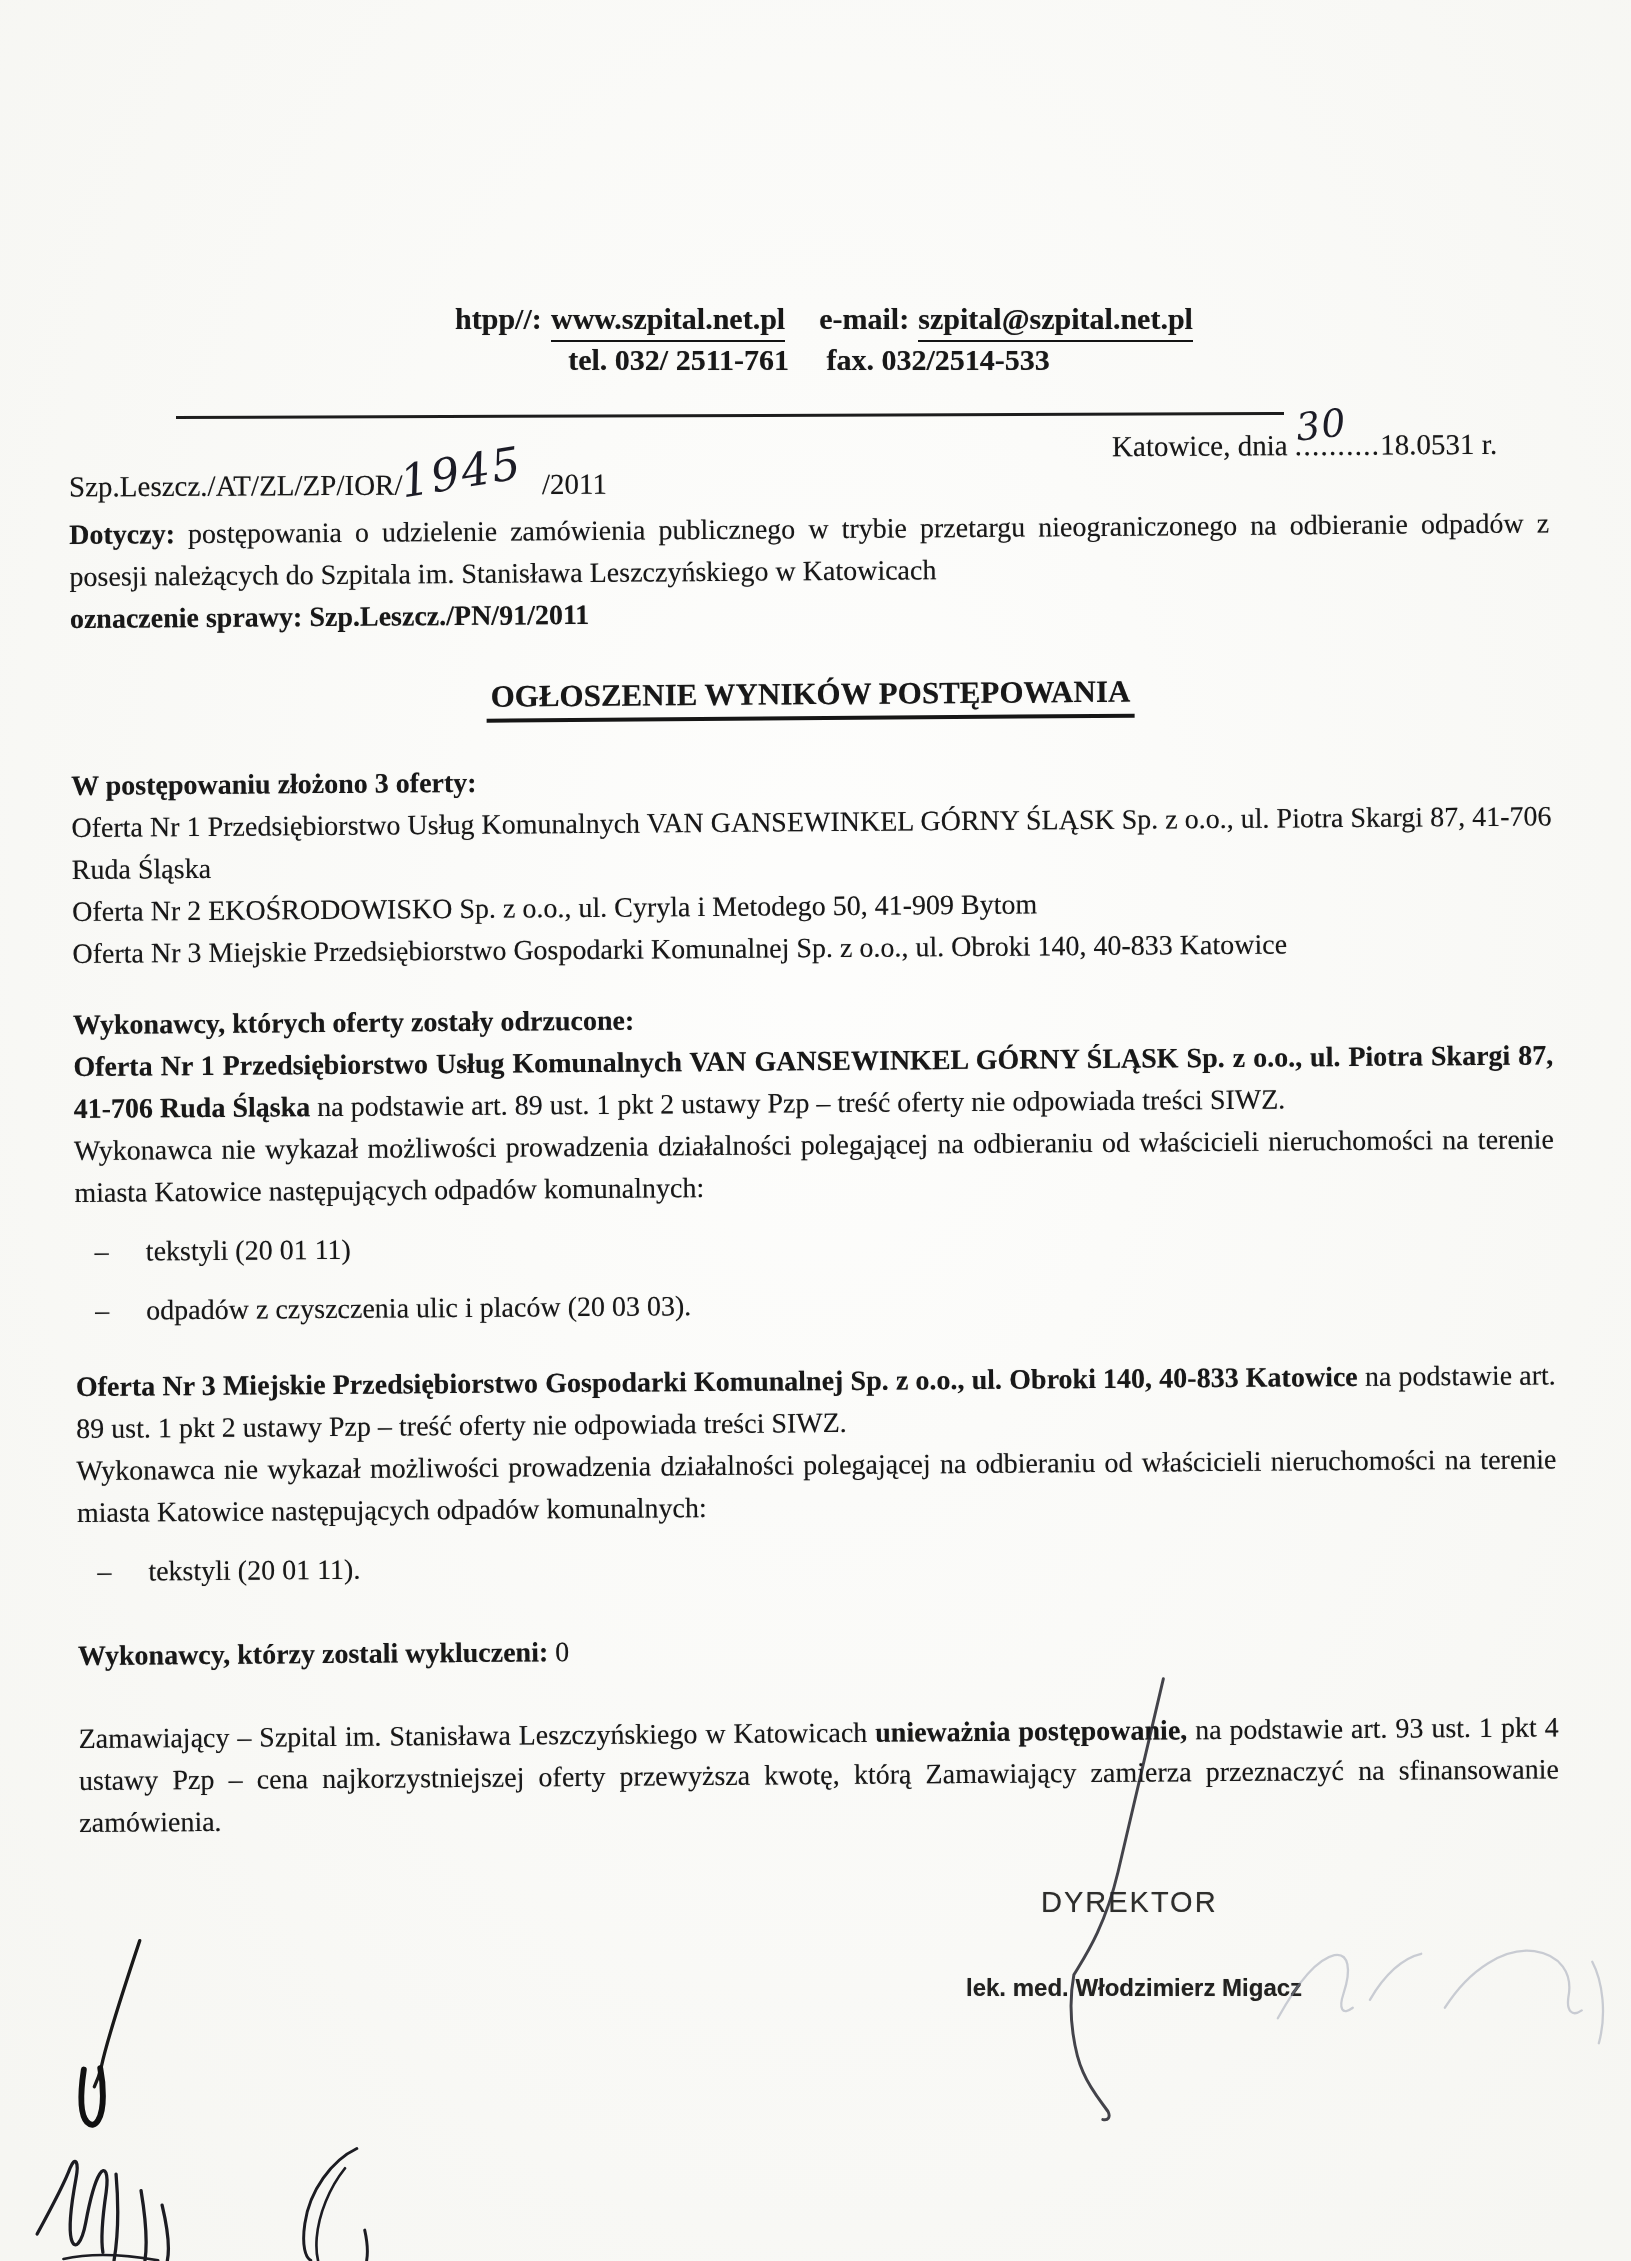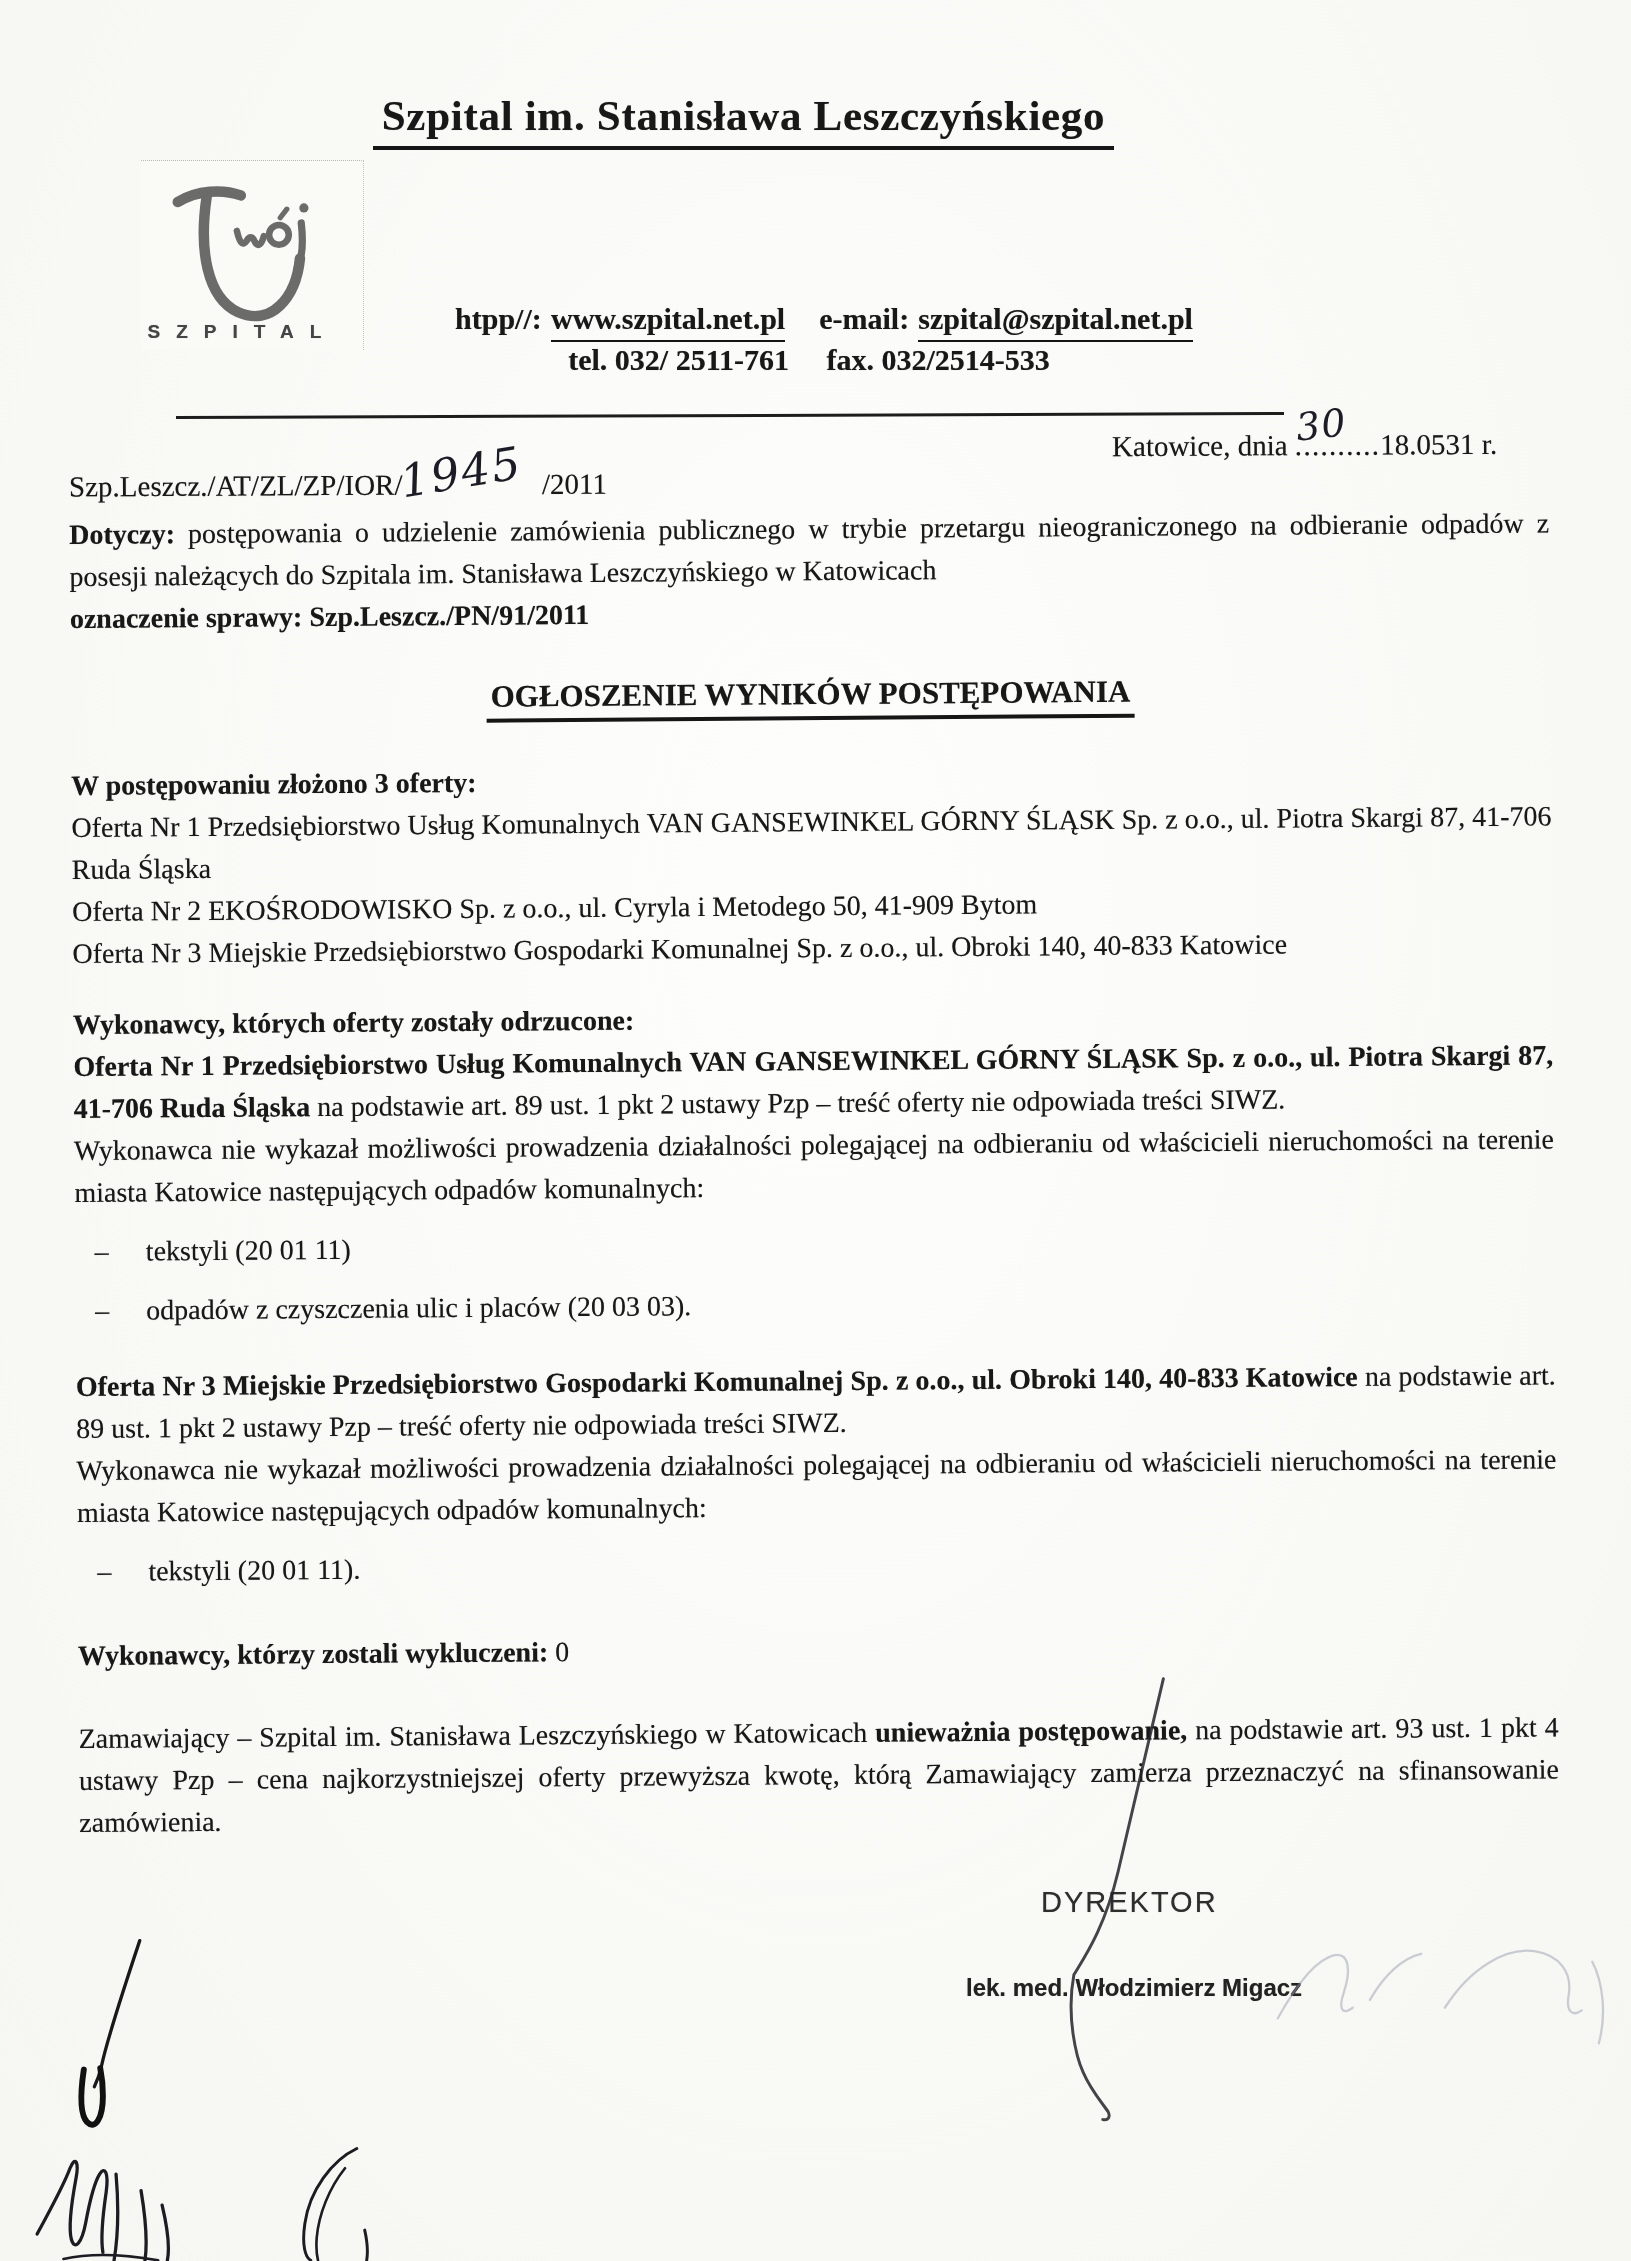--- a/index.html
+++ b/index.html
@@ -79,38 +79,21 @@
   .sig-role { top:1886px; left:1041px; font-size:29px; letter-spacing:2px; }
   .sig-name { top:1974px; left:966px; font-size:24px; font-weight:bold; color:#222220; }
 
   .overlay { position:absolute; top:0; left:0; pointer-events:none; }
 </style>
 </head>
 <body>
 
 <div class="page ink">
 
-  <div class="abs doc-title">
-    <span class="tspan">Szpital im. Stanisława Leszczyńskiego</span>
-  </div>
 
-  <div class="abs logo-box">
-    <svg width="222" height="189" viewBox="0 0 338 287" aria-hidden="true">
-      <g fill="none" stroke="#5f5f5f" stroke-linecap="round" opacity="0.92">
-        <path d="M 56 62 C 86 44, 124 42, 152 52" stroke-width="16"></path>
-        <path d="M 100 54 C 88 134, 100 208, 148 230 C 198 252, 236 208, 242 148" stroke-width="16"></path>
-        <path d="M 146 106 C 150 124, 155 130, 161 121 C 165 114, 170 114, 173 122 C 177 131, 183 129, 187 114" stroke-width="10"></path>
-        <circle cx="210" cy="112" r="15" stroke-width="10"></circle>
-        <path d="M 212 86 L 222 73" stroke-width="8"></path>
-        <path d="M 244 94 C 247 120, 246 146, 238 162" stroke-width="11"></path>
-        <circle cx="248" cy="71" r="7" fill="#5f5f5f" stroke="none"></circle>
-      </g>
-    </svg>
-    <div class="logo-caption">SZPITAL</div>
-  </div>
 
   <div class="abs lh-line lh-web">
     <span>htpp//:</span><span class="smallgap"></span><span class="underl">www.szpital.net.pl</span><span class="gap"></span><span>e-mail:</span><span class="smallgap"></span><span class="underl">szpital@szpital.net.pl</span>
   </div>
   <div class="abs lh-line lh-tel">tel. 032/ 2511-761     fax. 032/2514-533</div>
 
   <div class="abs rule"></div>
 
   <div class="abs date-line">
     <span>Katowice, dnia </span><span class="dots"><span>..........</span><span class="hand day-hand">30</span></span><span>18.0531 r.</span>

